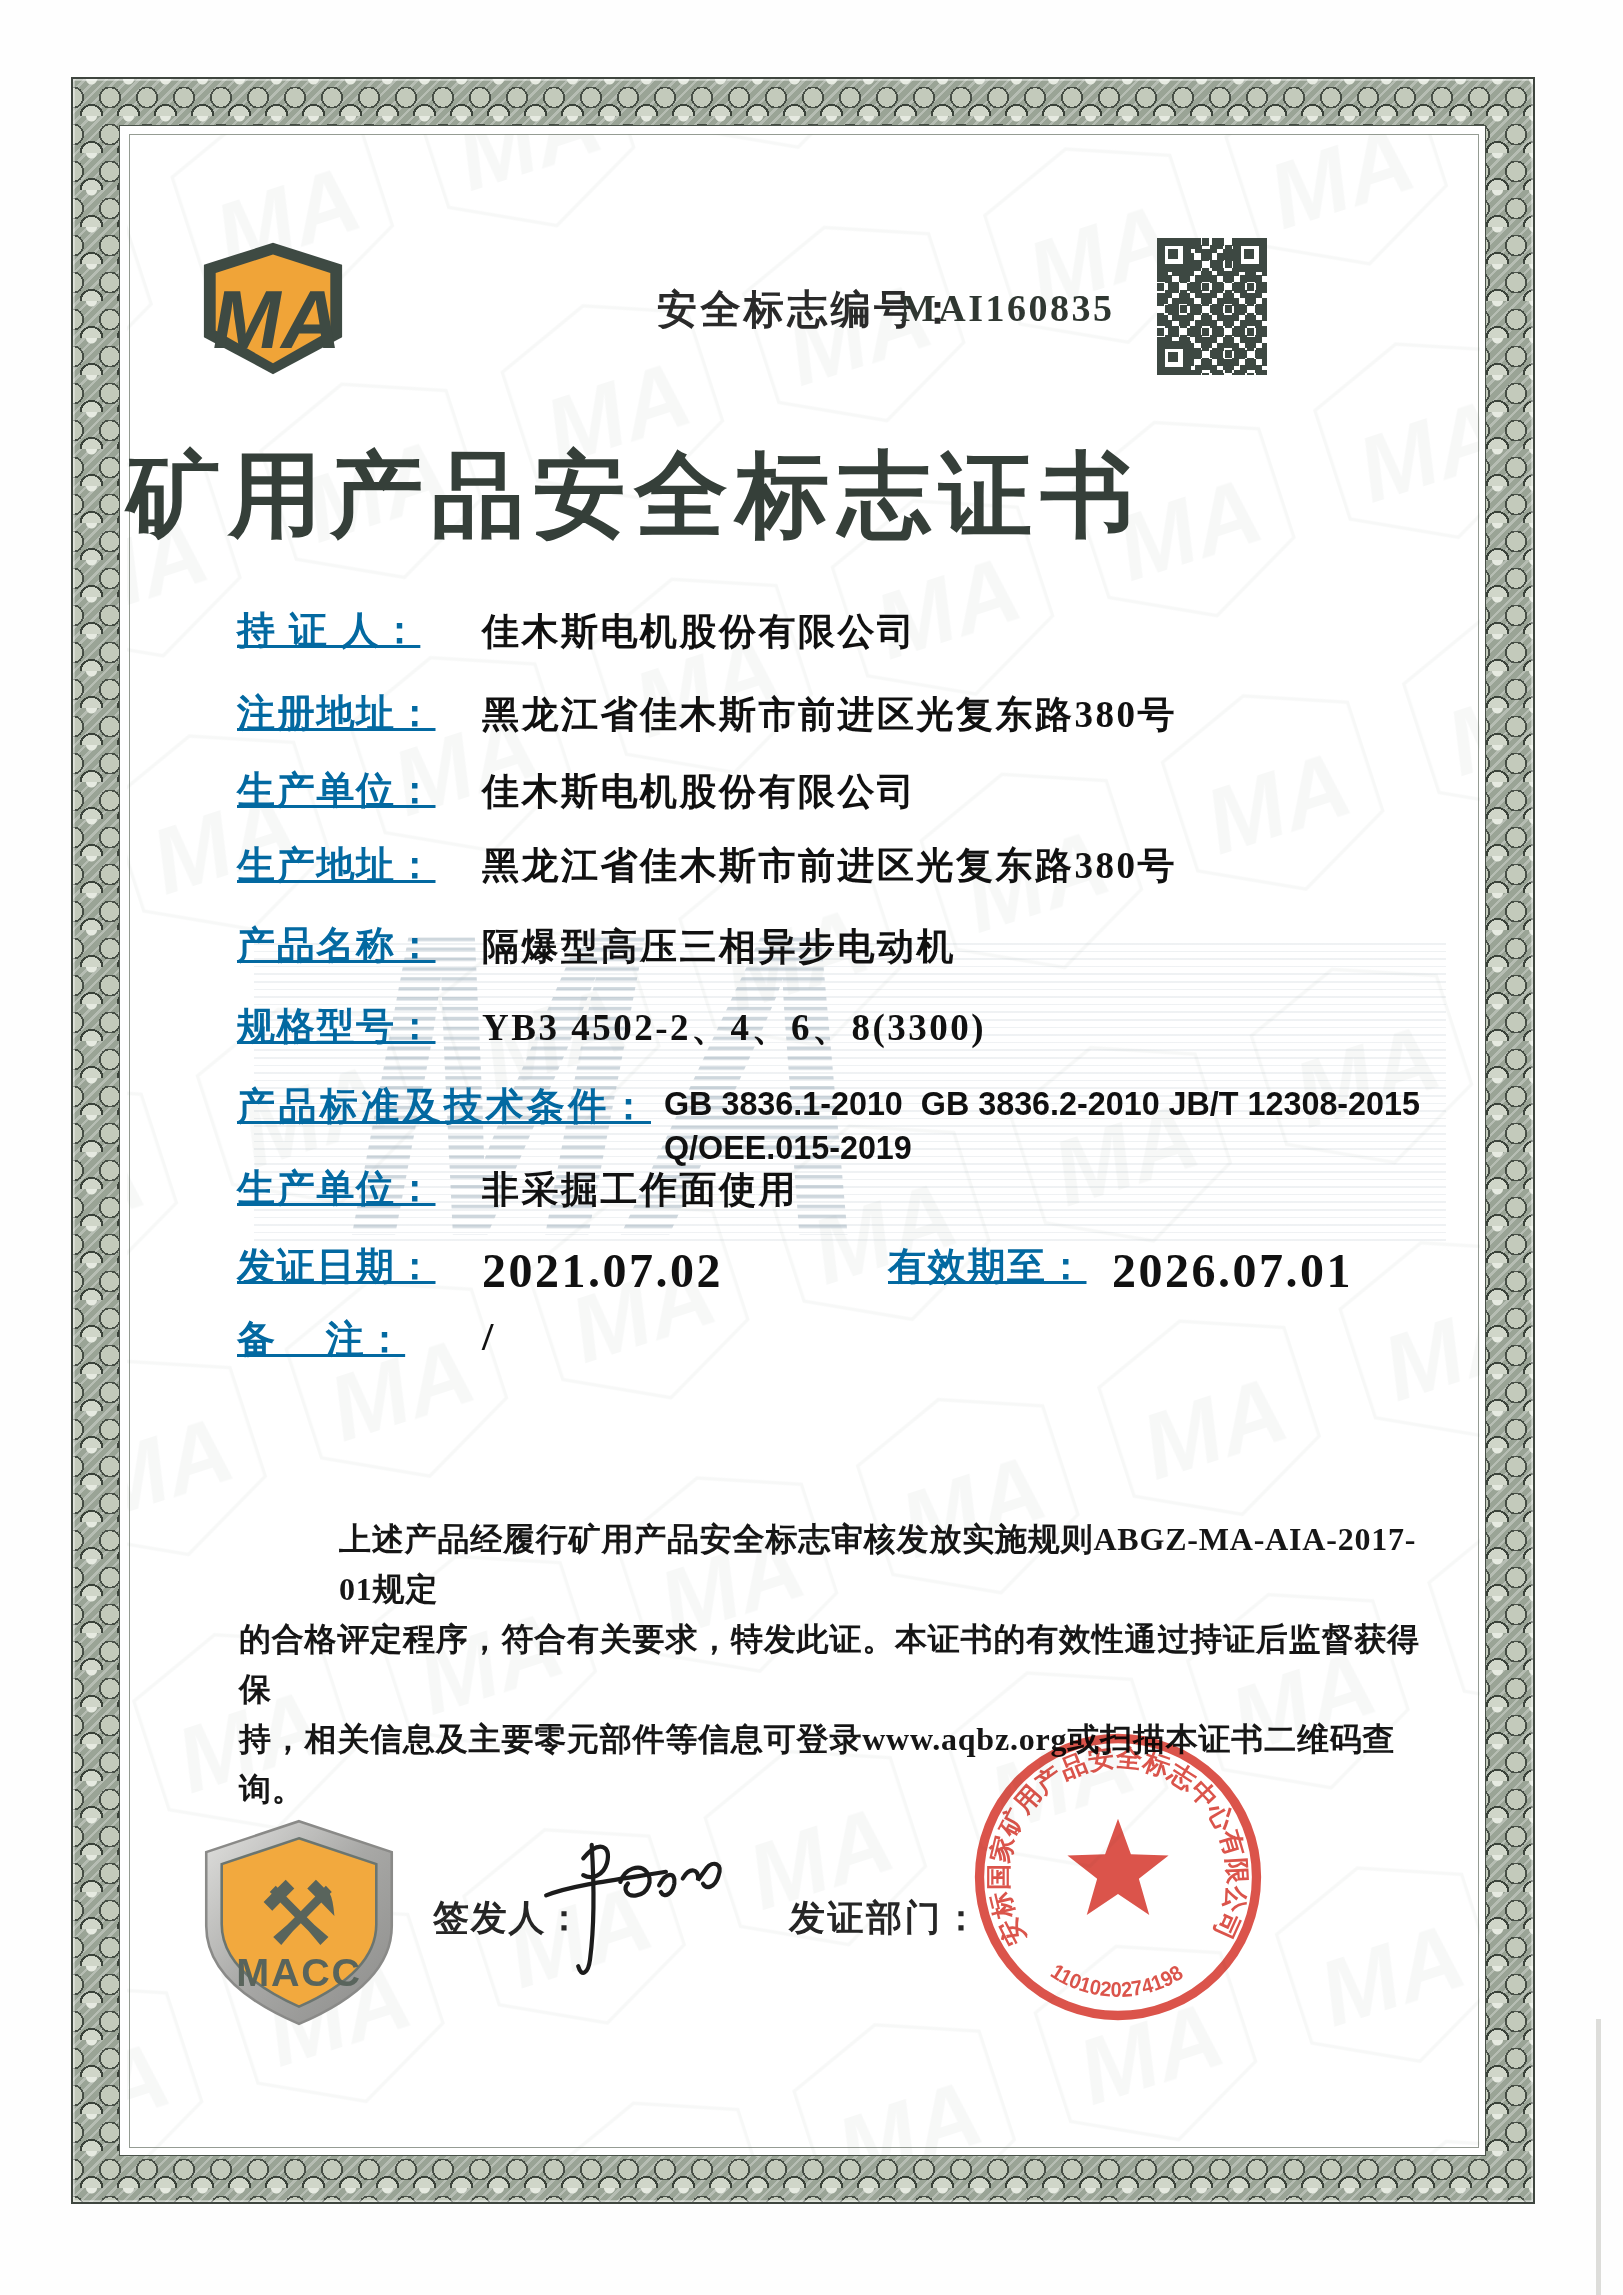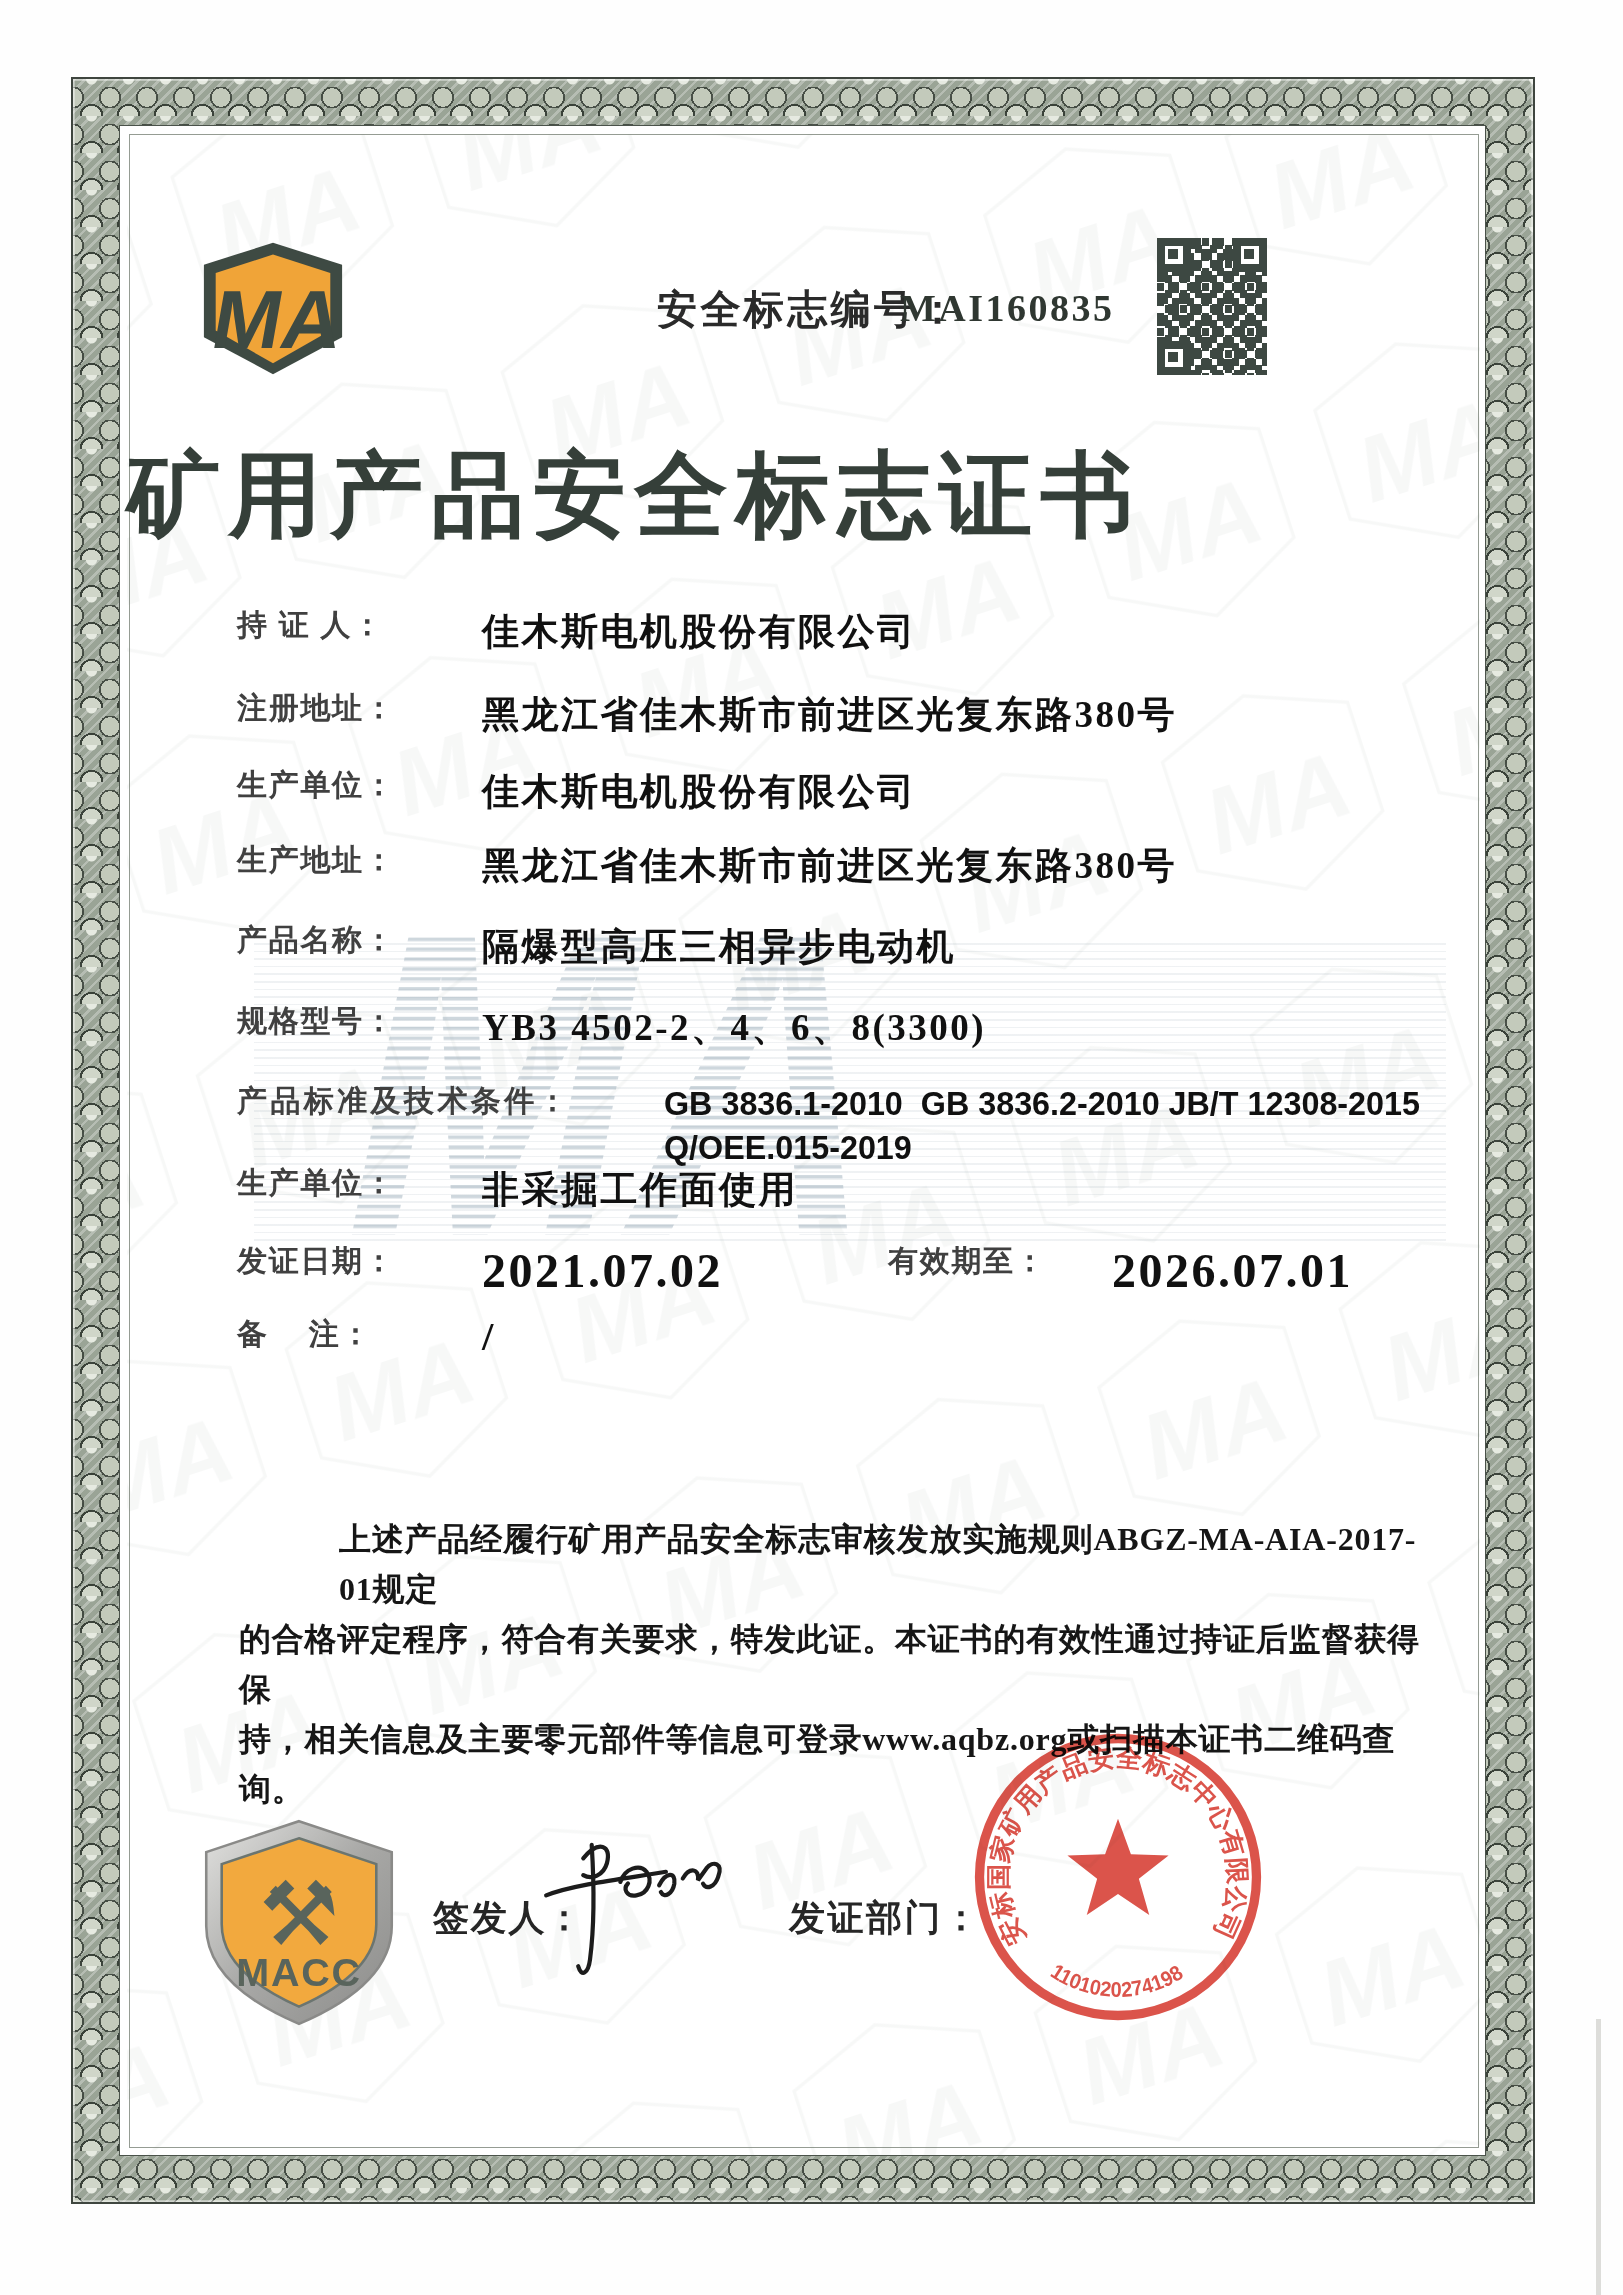--- a/index.html
+++ b/index.html
@@ -37,22 +37,22 @@
       conic-gradient(transparent .25turn, #3d4842 0 .5turn, transparent 0 .75turn, #3d4842 0);
     background-size:22px 22px,15px 15px;}
   .finder{position:absolute;width:34px;height:34px;border:8.5px solid #3d4842;background:#fff;box-sizing:border-box;}
   .finder::after{content:"";position:absolute;left:3.4px;top:3.4px;width:10px;height:10px;background:#3d4842;}
   .f-tl{left:0;top:0}.f-tr{right:0;top:0}.f-bl{left:0;bottom:0}
   
   .title{position:absolute;left:127px;top:433px;width:1353px;
     font-family:"Liberation Serif","DejaVu Serif",serif;font-weight:bold;font-size:93px;
     letter-spacing:8.5px;color:#353f39;white-space:pre;}
   
-  .label{position:absolute;left:237px;font-size:30px;font-weight:bold;color:#404040;
-    letter-spacing:1.7px;white-space:pre;}
+  .label{position:absolute;left:237px;font-size:38px;font-weight:bold;color:#0369a1;
+    letter-spacing:1.7px;white-space:pre;text-decoration:underline;}
   .value{position:absolute;left:482px;font-family:"Liberation Serif","DejaVu Serif",serif;
     font-size:37px;font-weight:bold;color:#111;letter-spacing:2.5px;white-space:pre;}
   .std-label{letter-spacing:3.4px;}
   .std-value{left:664px;font-family:"Liberation Sans","DejaVu Sans",sans-serif;font-size:34px;
     letter-spacing:0;transform:scaleX(.95);transform-origin:left top;}
   .date-value{font-size:48px;}
   
   .decl{position:absolute;left:239px;top:1514px;width:1194px;
     font-family:"Liberation Serif","DejaVu Serif",serif;font-size:32px;font-weight:600;
     color:#161616;line-height:50px;letter-spacing:0.8px;}

